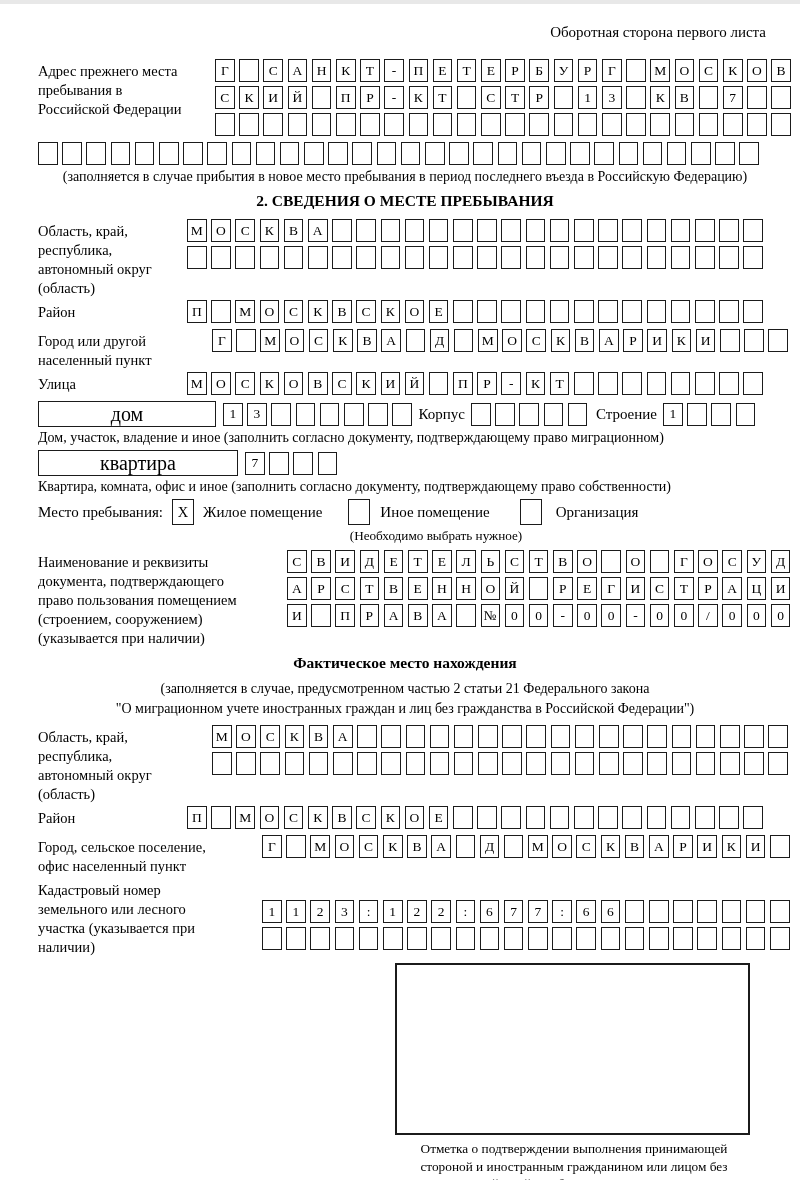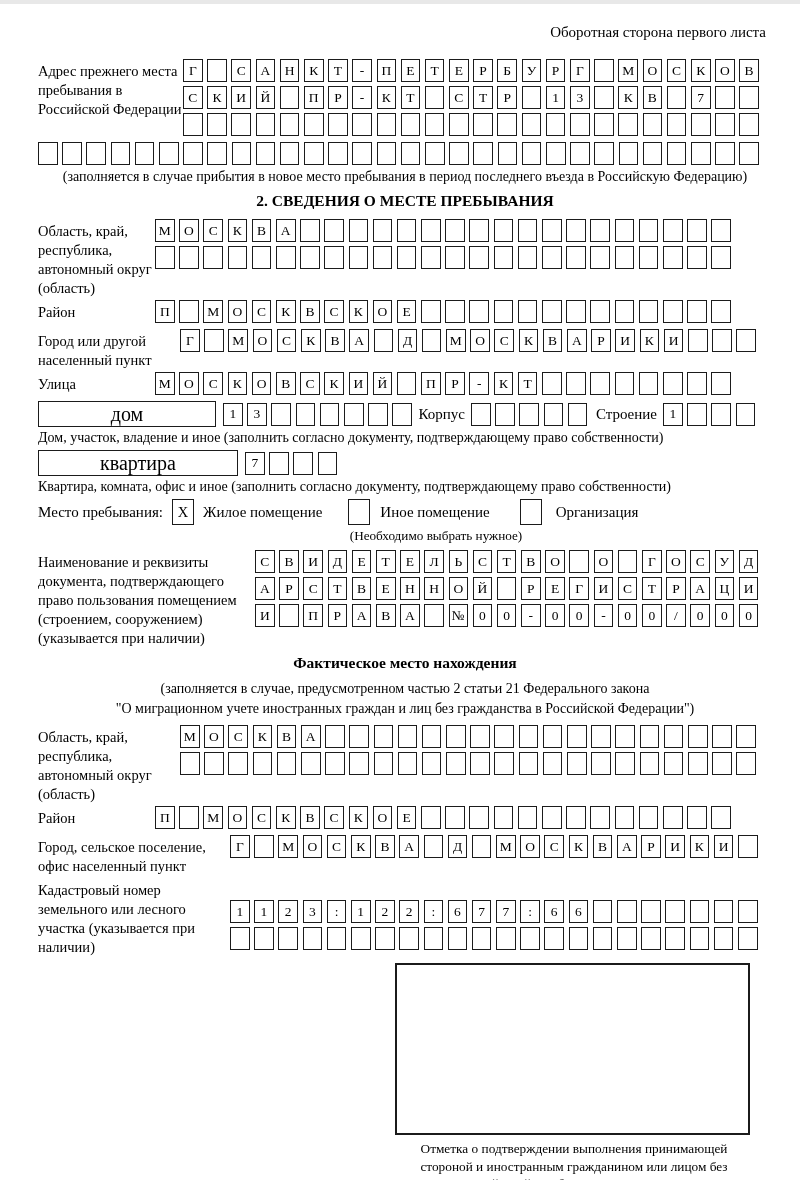--- a/index.html
+++ b/index.html
@@ -3,21 +3,21 @@
 <meta charset="utf-8">
 <style>
   html,body{margin:0;padding:0;background:#e8e8e8;}
   .page{
     width:800px;height:1180px;background:#ffffff;color:#000;
     font-family:"Liberation Serif","DejaVu Serif",serif;
     box-sizing:border-box;padding:20px 28px 0 38px;overflow:hidden;
     margin:4px auto;position:relative;
   }
   .hdr{text-align:right;font-size:15px;padding-right:6px;margin-bottom:18px;}
-  .grp{display:flex;align-items:flex-start;margin-bottom:2px;}
+  .grp{display:flex;align-items:flex-start;margin-bottom:2px;gap:32px;}
   .lbl{font-size:14.5px;line-height:19px;padding-top:3px;flex:none;}
   .w145{width:145px}.w117{width:117px}.w142{width:142px}
   .w217{width:217px}.w192{width:192px}
   .rows{flex:1;min-width:0;}
   .crow{display:flex;margin-bottom:4px;height:23px;}
   .cell{
     width:19.6px;height:23px;border:1.7px solid #1b1b1b;margin-right:4.6px;
     box-sizing:border-box;display:flex;align-items:center;justify-content:center;
     font-size:13.5px;line-height:1;flex:none;background:#fff;
   }
@@ -340,21 +340,21 @@
         <span class="cell"></span>
       </div>
     <div class="ilbl" style="margin:0 6px 0 4px;">Строение</div>
     <div class="crow" style="margin-bottom:0;">
         <span class="cell">1</span>
         <span class="cell"></span>
         <span class="cell"></span>
         <span class="cell"></span>
       </div>
   </div>
-  <div class="note">Дом, участок, владение и иное (заполнить согласно документу, подтверждающему право собственности)</div>
+  <div class="note">Дом, участок, владение и иное (заполнить согласно документу, подтверждающему право миграционном)</div>
 
   <div class="inline-row">
     <div class="wbox" style="width:200px;margin-right:7px;">квартира</div>
     <div class="crow" style="margin-bottom:0;">
         <span class="cell">7</span>
         <span class="cell"></span>
         <span class="cell"></span>
         <span class="cell"></span>
       </div>
   </div>

